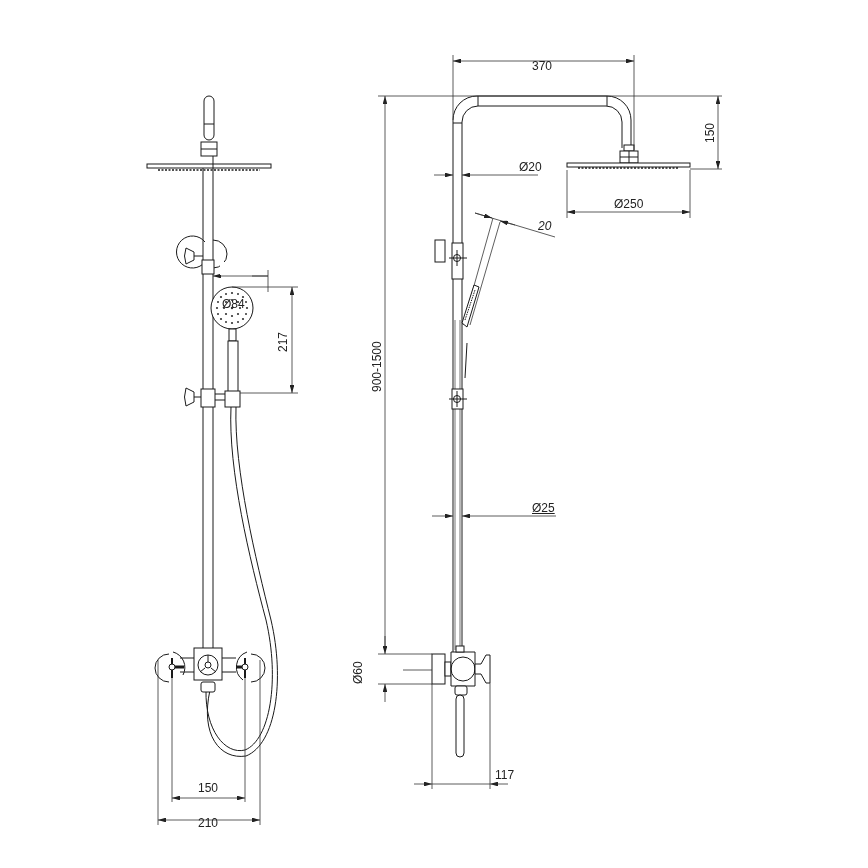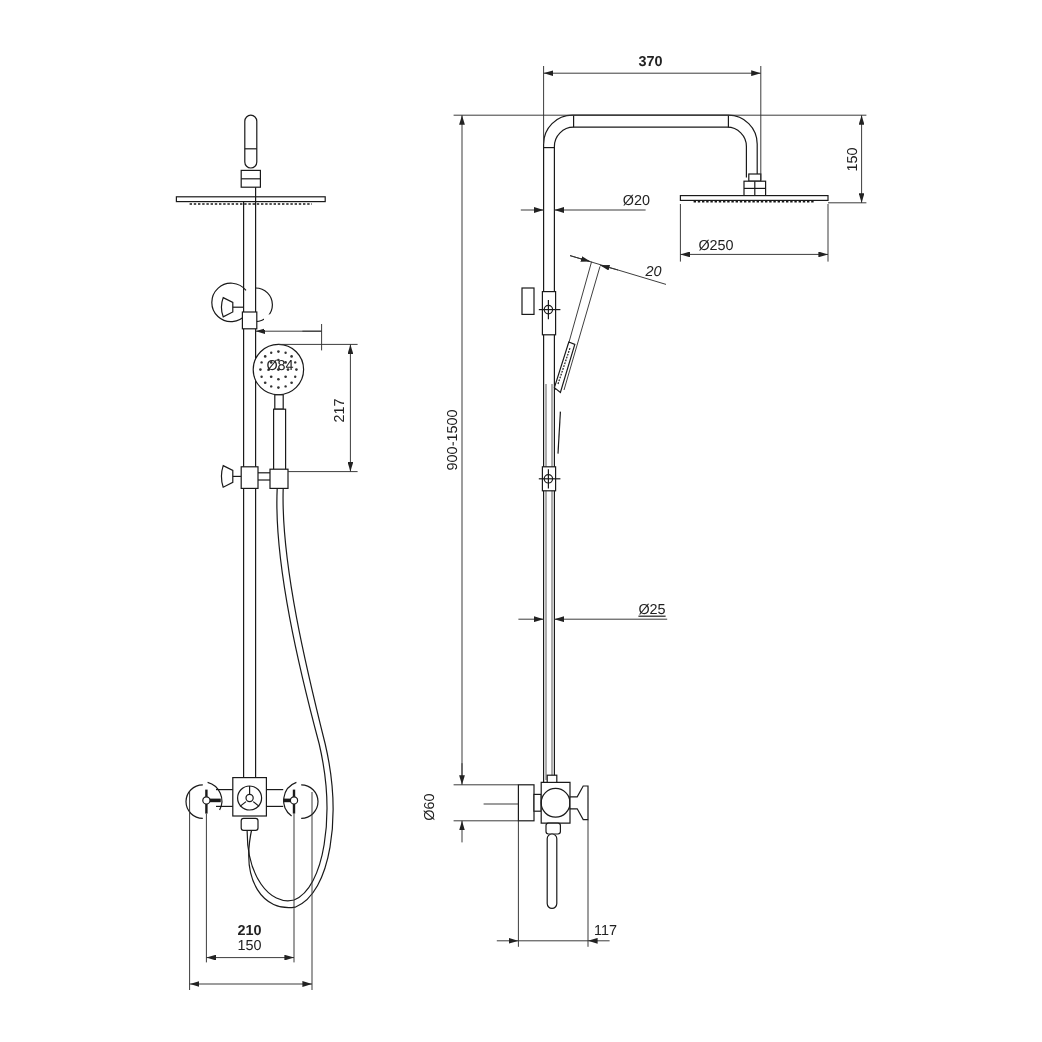--- a/index.html
+++ b/index.html
@@ -216,23 +216,23 @@
   <g fill="#fff" stroke="none">
     <rect x="220" y="262" width="30" height="13"></rect>
     <rect x="496" y="161" width="30" height="13"></rect>
     <rect x="505" y="502" width="30" height="13"></rect>
   </g>
 </svg>
 
 <span class="lbl" style="left:222px; top:262px;margin-top:36px;">Ø84</span>
 <span class="lbl vlbl" style="left:277px; top:352px;">217</span>
 <span class="lbl" style="left:198px; top:782px;">150</span>
-<span class="lbl" style="left:198px; top:769px;font-weight:bold;">210</span>
-
-<span class="lbl" style="left:532px; top:45px;font-weight:bold;">370</span>
+<span class="lbl" style="left:198px; top:817px;">210</span>
+
+<span class="lbl" style="left:532px; top:60px;">370</span>
 <span class="lbl vlbl" style="left:704px; top:143px;">150</span>
 <span class="lbl" style="left:499px; top:161px;padding-left:20px;">Ø20</span>
-<span class="lbl" style="left:582px; top:198px;">Ø250</span>
+<span class="lbl" style="left:614px; top:198px;">Ø250</span>
 <span class="lbl" style="left:538px; top:220px; font-style:italic;">20</span>
 <span class="lbl vlbl" style="left:371px; top:392px;">900-1500</span>
 <span class="lbl" style="left:532px; top:502px;text-decoration:underline;">Ø25</span>
 <span class="lbl vlbl" style="left:352px; top:684px;">Ø60</span>
 <span class="lbl" style="left:451px; top:769px;margin-left:44px;">117</span>
 
 </body></html>

